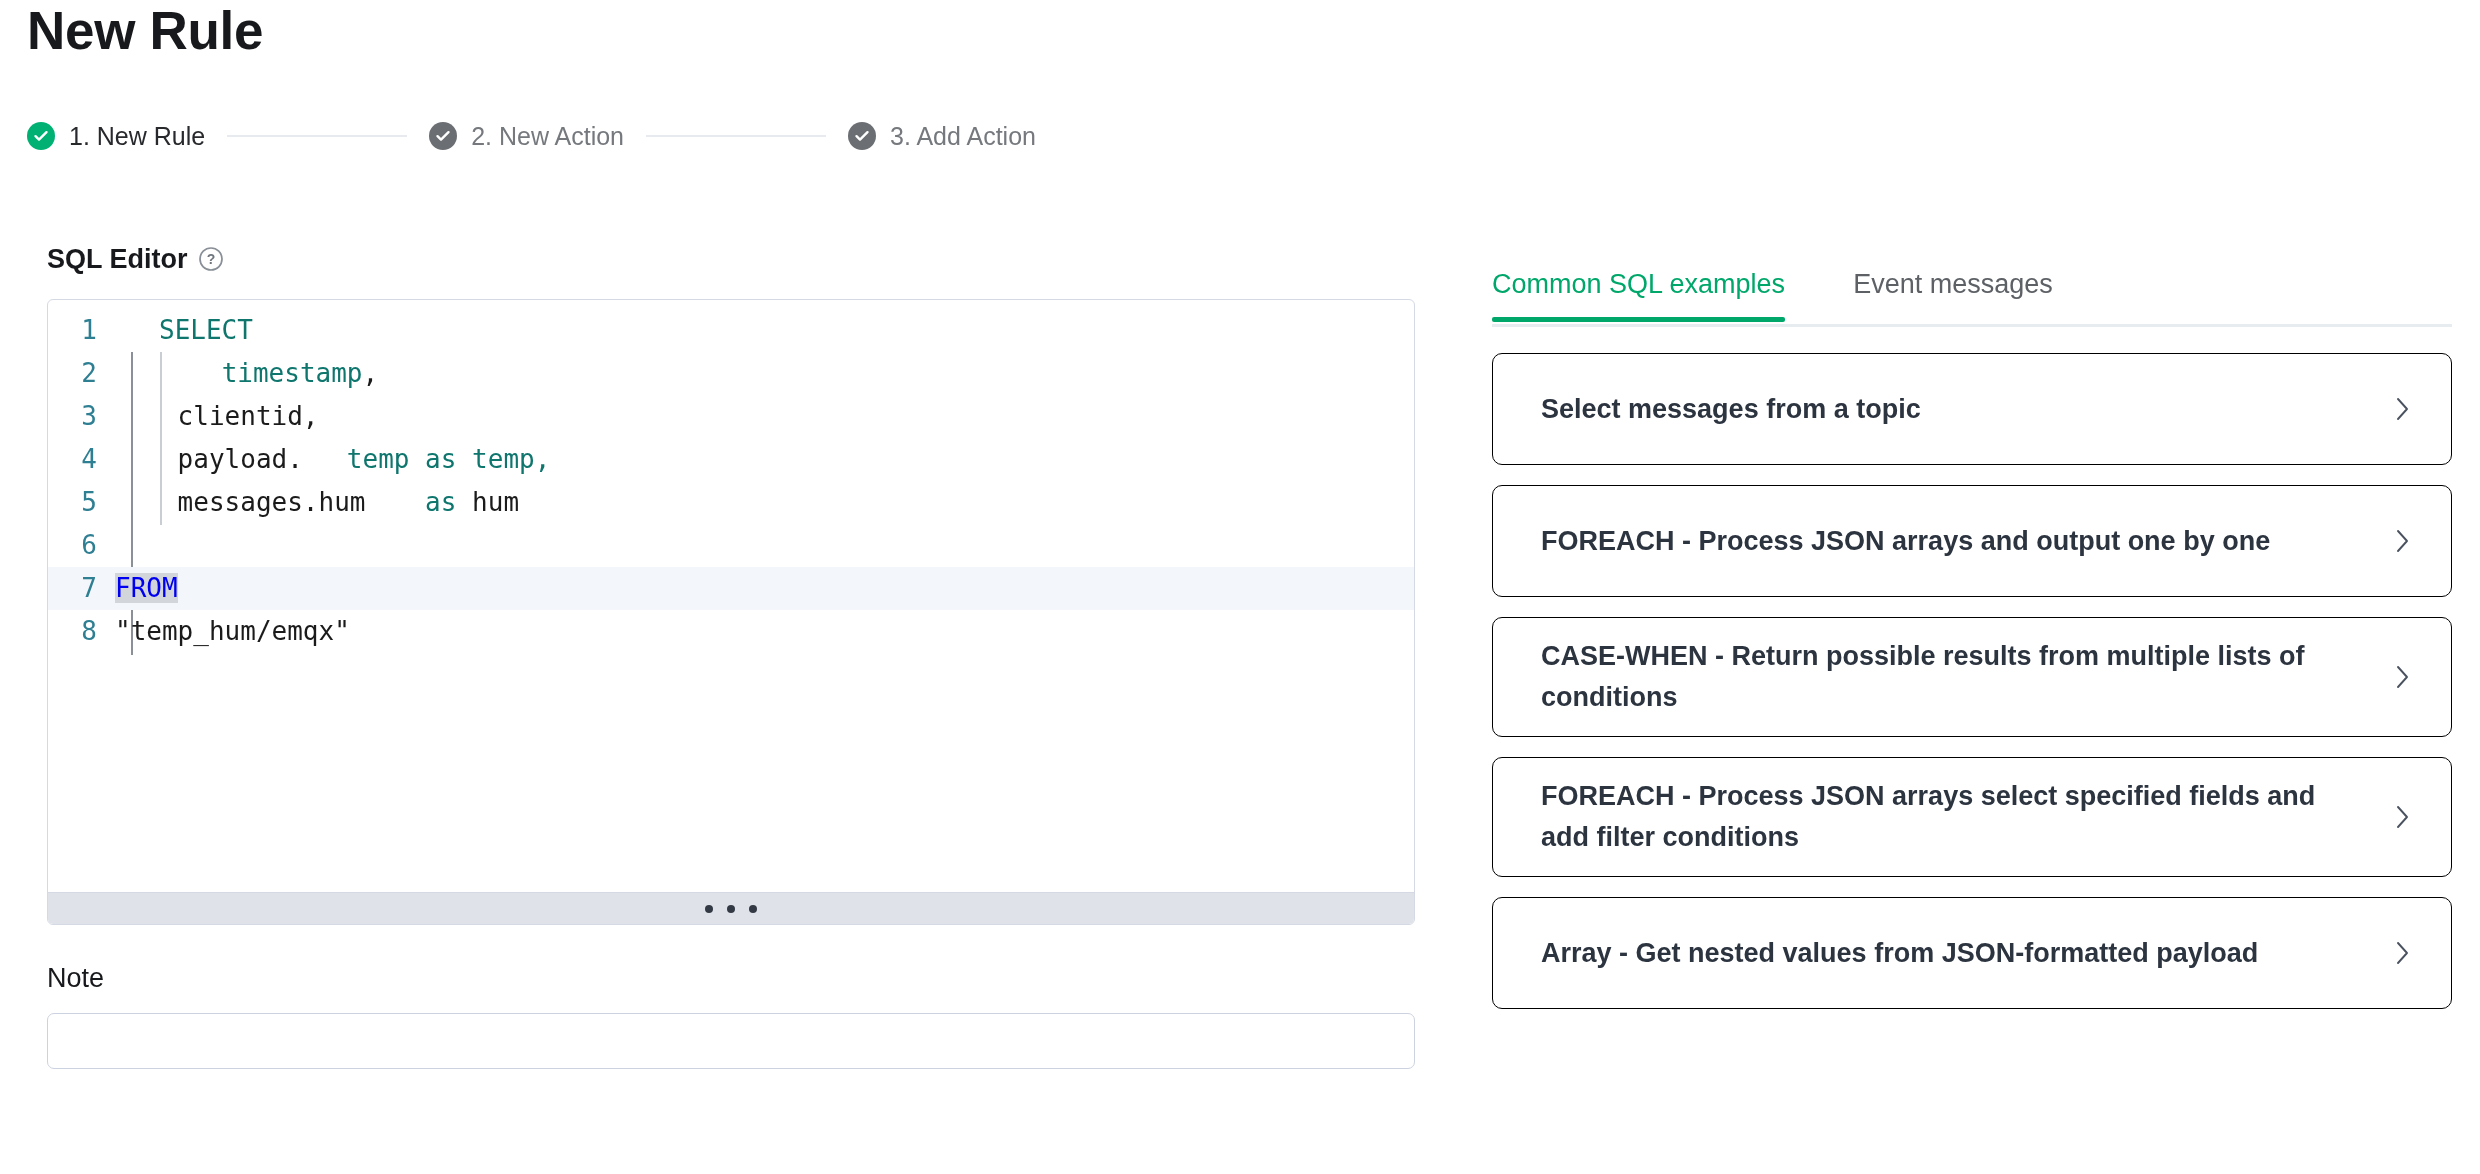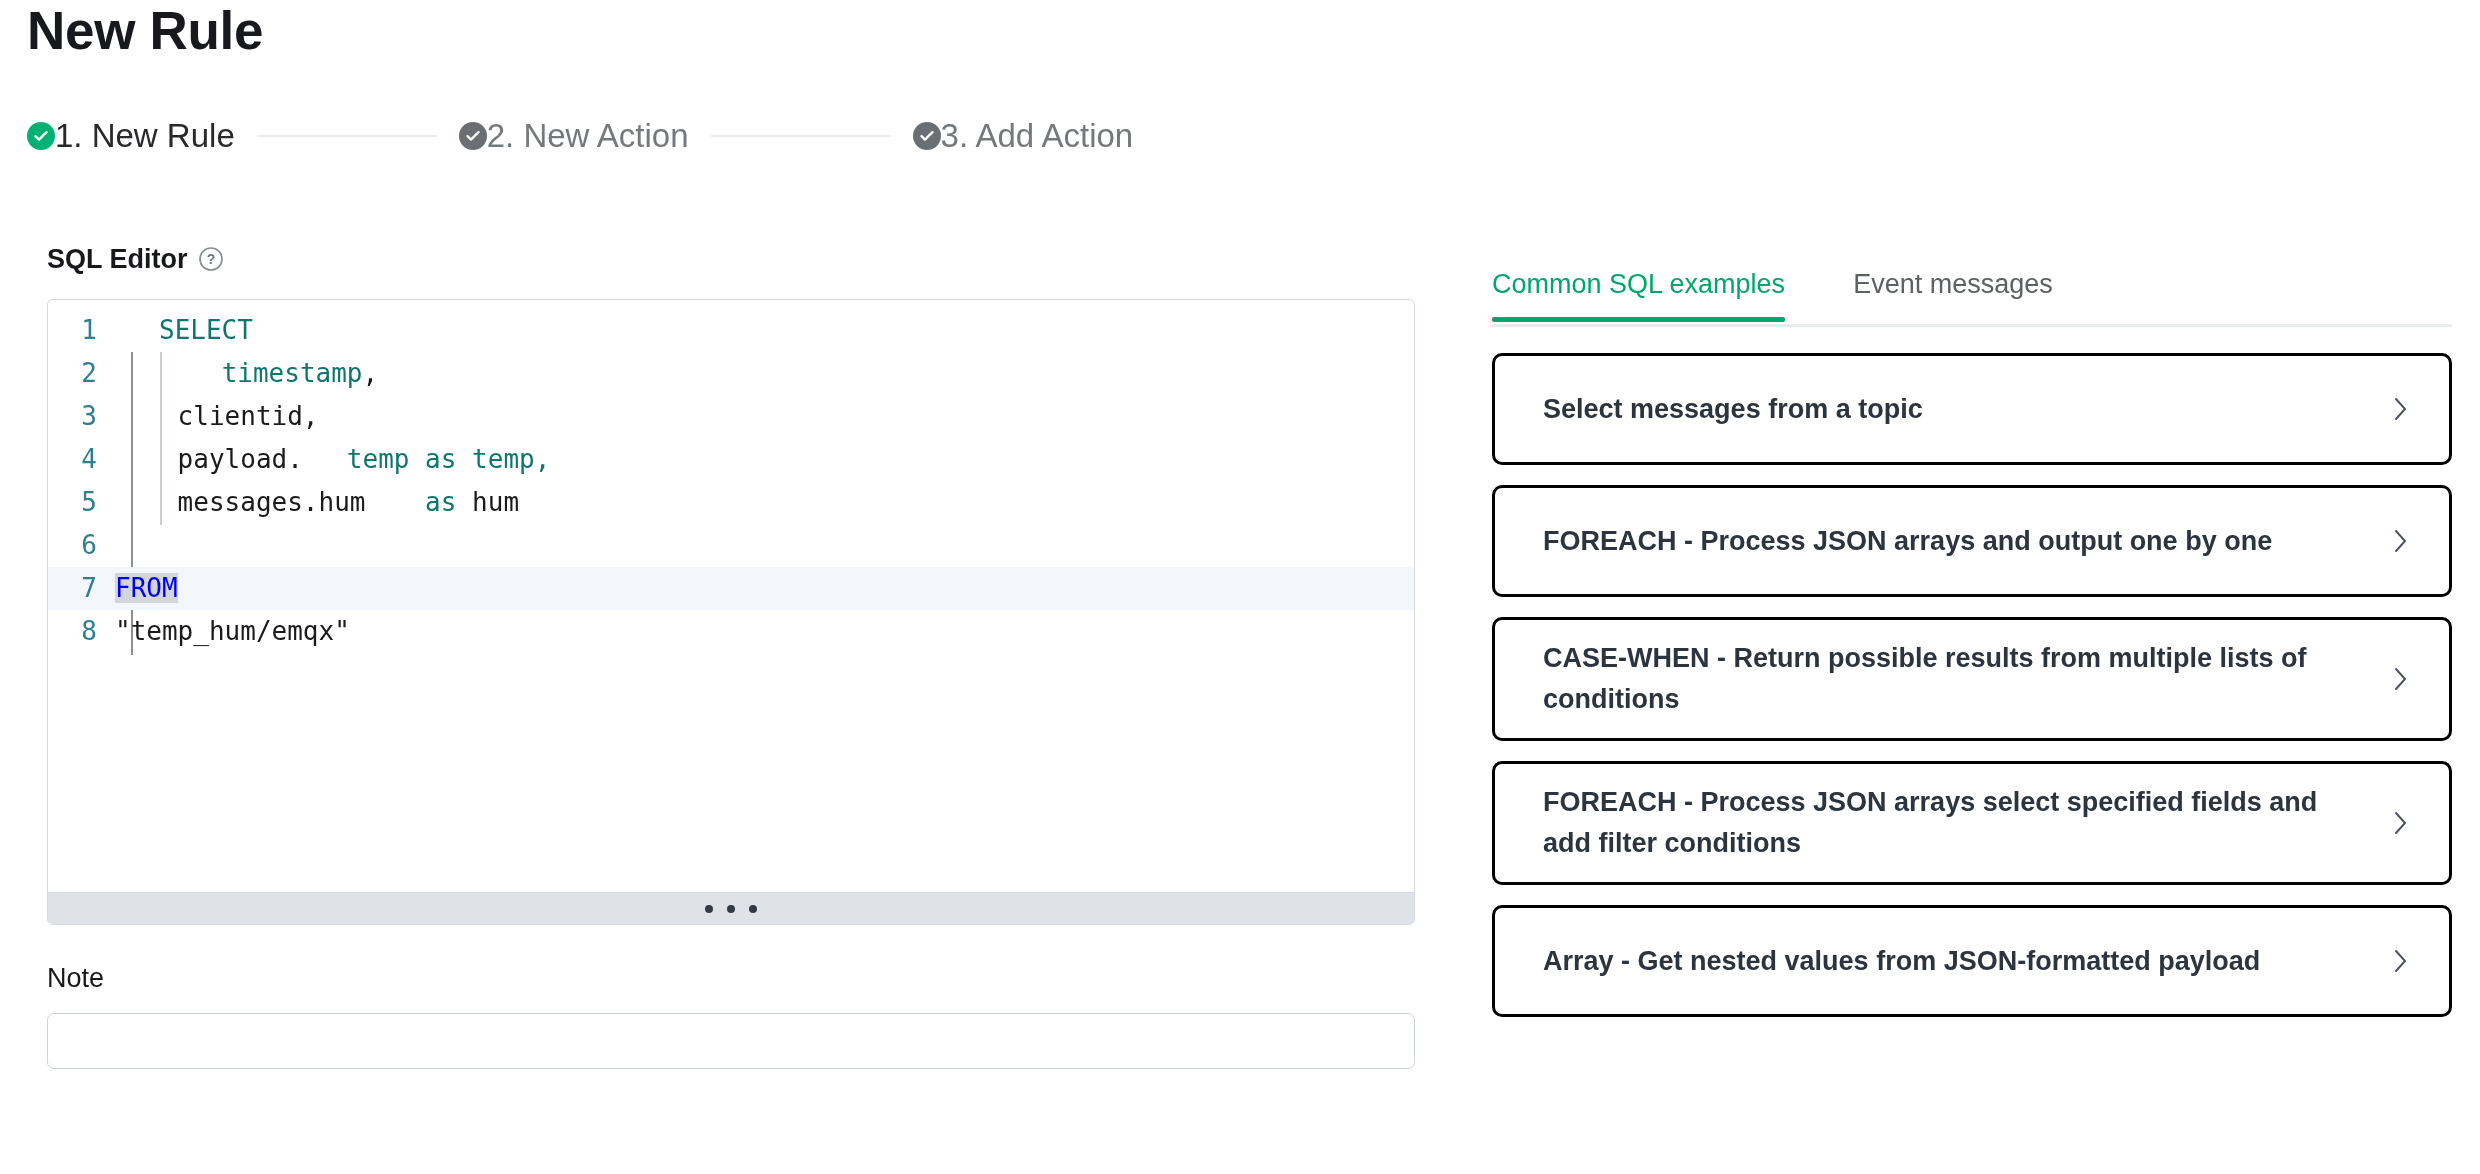--- a/index.html
+++ b/index.html
@@ -40,22 +40,22 @@
   .step-icon {
     width: 28px; height: 28px;
     border-radius: 50%;
     display: flex; align-items: center; justify-content: center;
     flex: 0 0 auto;
   }
   .step-icon svg { display: block; }
   .step-icon.done { background: #00b173; }
   .step-icon.pending { background: #6b6f73; }
   .step-label {
-    margin-left: 0;
-    font-size: 33px;
+    margin-left: 14px;
+    font-size: 25px;
     color: #27292d;
     white-space: nowrap;
   }
   .step-label.muted { color: #75797e; }
   .step-line {
     width: 180px; height: 2px;
     background: #e7ebf0;
     margin: 0 22px;
   }
 
@@ -211,21 +211,21 @@
   .tabs-underline {
     position: absolute;
     left: 0; right: 0; bottom: 0;
     height: 3px;
     background: #e6ecf0;
   }
 
   .cards { margin-top: 26px; }
   .card {
     position: relative;
-    border: 3px solid #000000;
+    border: 1px solid #000000;
     border-radius: 10px;
     background: #ffffff;
     min-height: 112px;
     margin-bottom: 20px;
     display: flex;
     align-items: center;
     padding: 18px 56px 18px 48px;
     cursor: pointer;
   }
   .card-title {

